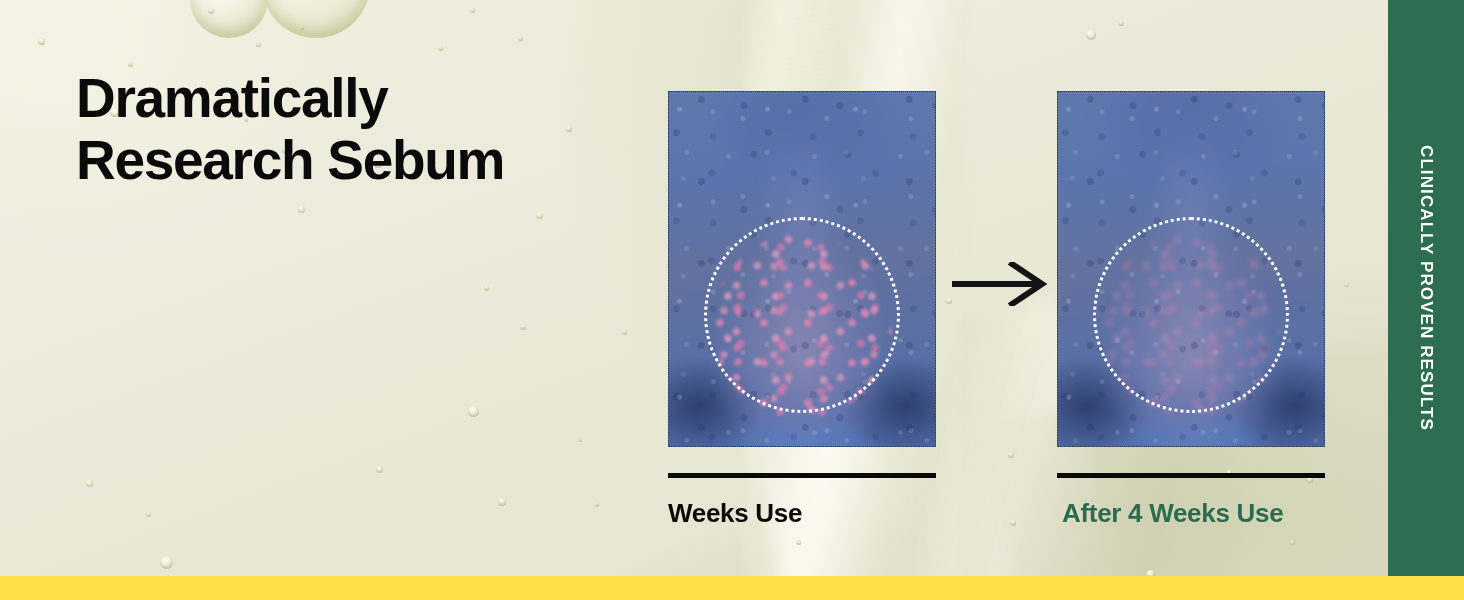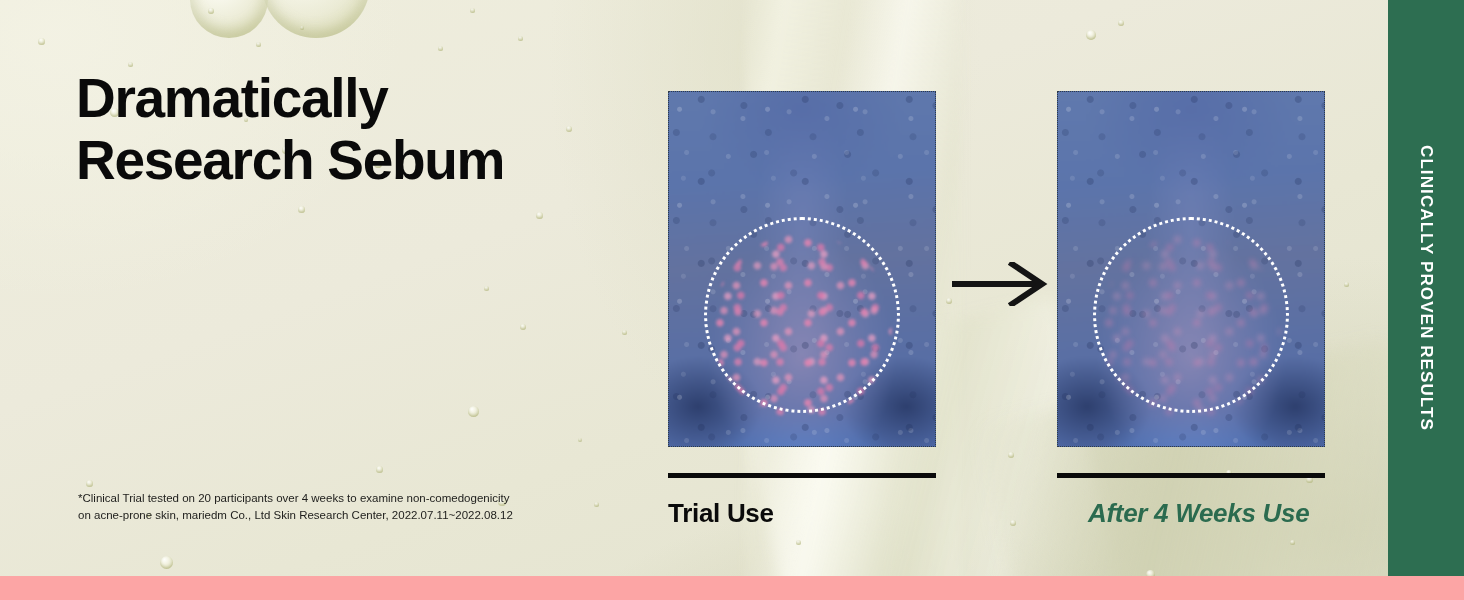--- a/index.html
+++ b/index.html
@@ -10,21 +10,21 @@
     height: 600px;
     background: #ffffff;
     font-family: "Liberation Sans", sans-serif;
     overflow: hidden;
   }
 
   #banner {
     position: relative;
     width: 1464px;
     height: 600px;
-    background: #fca5a5;
+    background: #fde047;
     overflow: hidden;
   }
 
   
   .bg-plate {
     position: absolute;
     left: 0; top: 0;
     width: 1390px;
     height: 576px;
     background:
@@ -217,21 +217,21 @@
   .rule-after  { left: 1057px; top: 473px; width: 268px; }
 
   .cap-label {
     position: absolute;
     top: 498px;
     font-size: 26px;
     font-weight: 700;
     letter-spacing: -0.3px;
   }
   .cap-before { left: 668px; color: #0a0a0a; }
-  .cap-after  { left: 1088px; color: #2b6b4f; font-style: italic; }
+  .cap-after  { left: 1062px; color: #2b6b4f; }
 
   
   .side-panel {
     position: absolute;
     left: 1388px; top: 0;
     width: 76px; height: 576px;
     background: #2d6e51;
   }
   .side-text {
     position: absolute;
@@ -306,24 +306,20 @@
         <div class="bub" style="left: 1268px; top: 344px; width: 4px; height: 4px;"></div>
         <div class="bub" style="left: 1290px; top: 540px; width: 5px; height: 5px;"></div>
       </div>
   </div>
 
   <div class="headline">
     <div>Dramatically</div>
     <div>Research Sebum</div>
   </div>
 
-  <div class="disclaimer">
-    <div>*Clinical Trial tested on 20 participants over 4 weeks to examine non-comedogenicity</div>
-    <div>on acne-prone skin, mariedm Co., Ltd Skin Research Center, 2022.07.11~2022.08.12</div>
-  </div>
 
   <div class="photo photo-before">
     <div class="skin"></div>
     <div class="mottle"></div>
     <div class="sebum"></div>
     <div class="zone-circle"></div>
   </div>
 
   <div class="arrow">
     <svg width="100" height="44" viewBox="0 0 100 44" aria-hidden="true">
@@ -335,20 +331,20 @@
   <div class="photo photo-after">
     <div class="skin"></div>
     <div class="mottle"></div>
     <div class="sebum"></div>
     <div class="zone-circle"></div>
   </div>
 
   <div class="cap-rule rule-before"></div>
   <div class="cap-rule rule-after"></div>
 
-  <div class="cap-label cap-before">Trial Use</div>
+  <div class="cap-label cap-before">Weeks Use</div>
   <div class="cap-label cap-after">After 4 Weeks Use</div>
 
   <div class="side-panel">
     <div class="side-text">CLINICALLY PROVEN RESULTS</div>
   </div>
 
 </div>
 
 </body></html>

